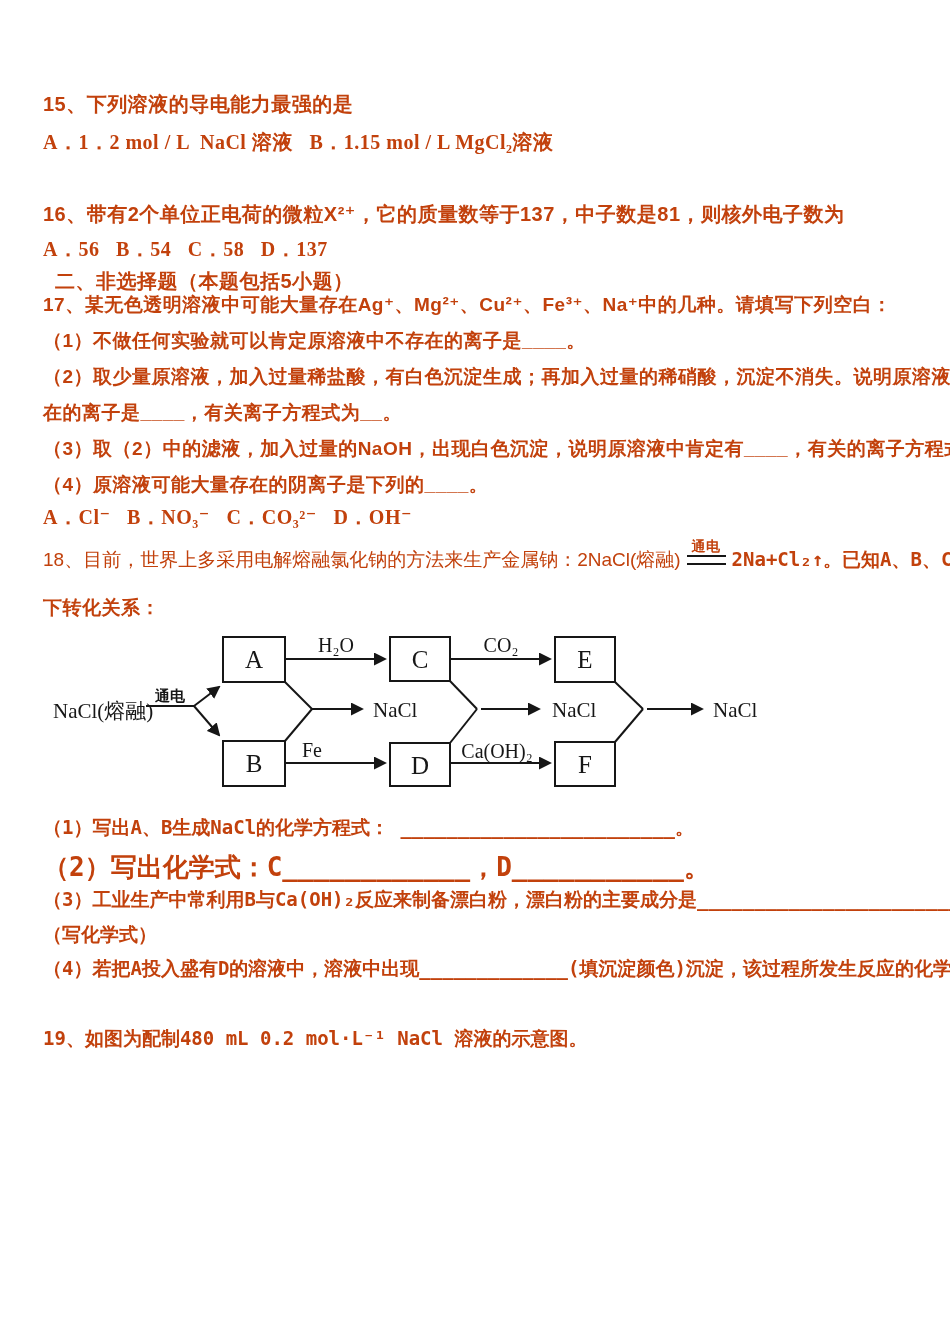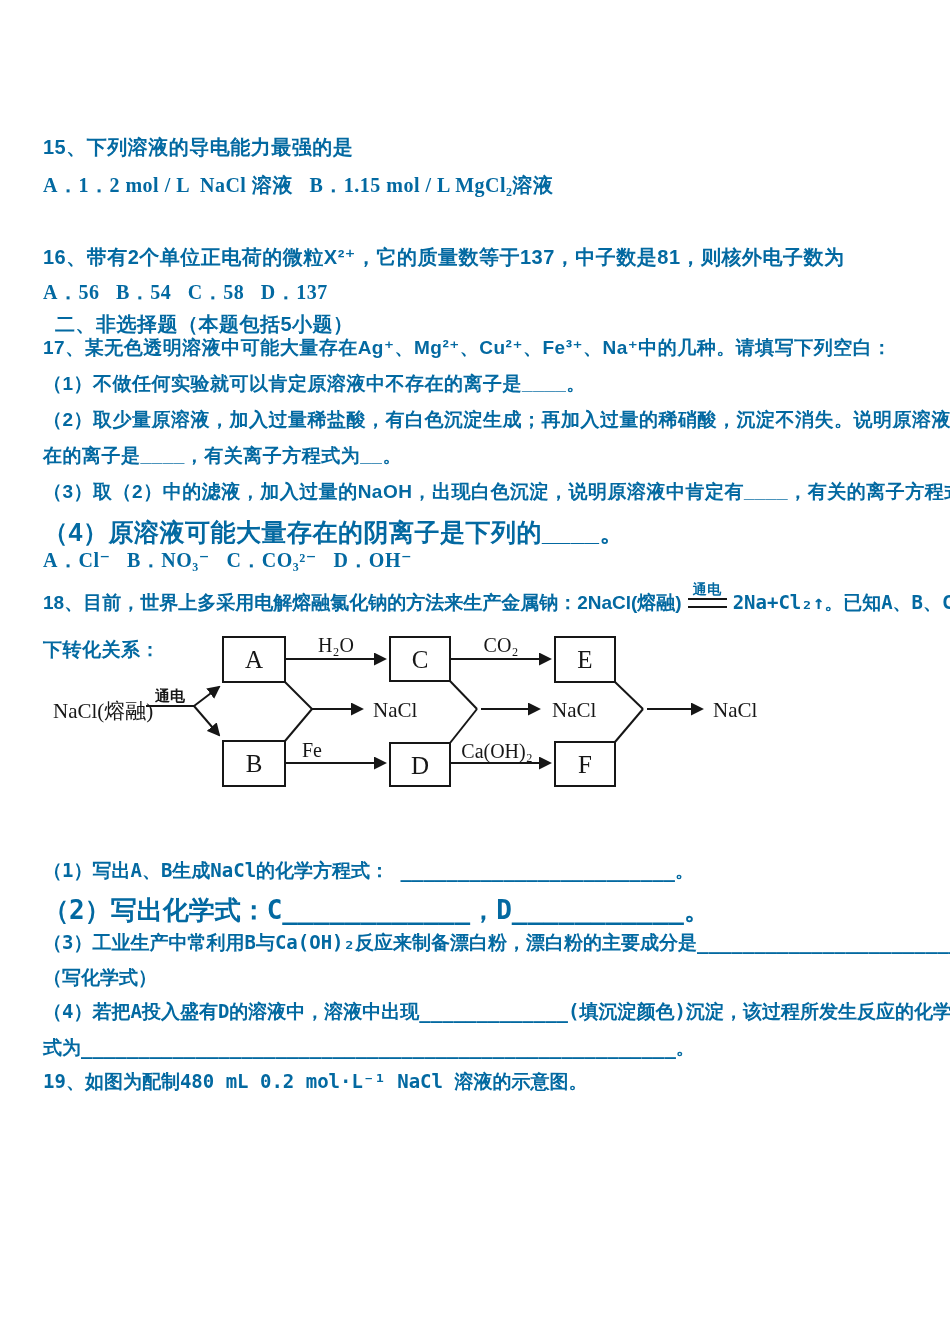--- a/index.html
+++ b/index.html
@@ -5,22 +5,21 @@
   html,body{margin:0;padding:0;background:#ffffff;}
   .page{position:relative;width:950px;height:1344px;background:#ffffff;color:#161616;overflow:hidden;}
   .line{
     position:absolute;
     white-space:pre;
     font-family:"Liberation Serif","DejaVu Serif",serif;
     font-weight:700;
     font-size:20px;
     line-height:1.2;
     letter-spacing:0.5px;
-    color:#0369a1;
-    margin-top:43px;
+    color:#c2410c;
   }
   .mono{font-family:"DejaVu Sans Mono","Liberation Mono",monospace;font-weight:700;letter-spacing:0;}
   .eq{display:flex;align-items:baseline;}
   .eq-cond{
     display:inline-flex;flex-direction:column;align-items:center;
     margin:0 6px;transform:translateY(-15px);
   }
   .eq-cond .t{
     font-size:14px;line-height:1.1;padding:0 5px 1px 5px;
     border-bottom:2px solid #161616;
@@ -49,32 +48,32 @@
   <div class="line" style="left:43px;top:202px;font-family:'Liberation Sans','DejaVu Sans',sans-serif;">16、带有2个单位正电荷的微粒X²⁺，它的质量数等于137，中子数是81，则核外电子数为</div>
   <div class="line" style="left:43px;top:237px;">A．56   B．54   C．58   D．137</div>
 
   <div class="line" style="left:55px;top:269px;font-family:Liberation Sans, sans-serif;">二、非选择题（本题包括5小题）</div>
 
   <div class="line" style="left:43px;top:294px;font-family:'Liberation Sans','DejaVu Sans',sans-serif;font-size:19px;">17、某无色透明溶液中可能大量存在Ag⁺、Mg²⁺、Cu²⁺、Fe³⁺、Na⁺中的几种。请填写下列空白：</div>
   <div class="line" style="left:43px;top:330px;font-family:'Liberation Sans','DejaVu Sans',sans-serif;font-size:19px;">（1）不做任何实验就可以肯定原溶液中不存在的离子是____。</div>
   <div class="line" style="left:43px;top:366px;font-family:'Liberation Sans','DejaVu Sans',sans-serif;font-size:19px;">（2）取少量原溶液，加入过量稀盐酸，有白色沉淀生成；再加入过量的稀硝酸，沉淀不消失。说明原溶液中，肯定存</div>
   <div class="line" style="left:43px;top:402px;font-family:Liberation Sans, sans-serif;font-size:19px;">在的离子是____，有关离子方程式为__。</div>
   <div class="line" style="left:43px;top:438px;font-family:'Liberation Sans','DejaVu Sans',sans-serif;font-size:19px;">（3）取（2）中的滤液，加入过量的NaOH，出现白色沉淀，说明原溶液中肯定有____，有关的离子方程式为__。</div>
-  <div class="line" style="left:43px;top:474px;font-family:'Liberation Sans','DejaVu Sans',sans-serif;font-size:25px;">（4）原溶液可能大量存在的阴离子是下列的____。</div>
+  <div class="line" style="left:43px;top:474px;font-family:'Liberation Sans','DejaVu Sans',sans-serif;font-size:19px;">（4）原溶液可能大量存在的阴离子是下列的____。</div>
   <div class="line" style="left:43px;top:505px;">A．Cl⁻   B．NO₃⁻   C．CO₃²⁻   D．OH⁻</div>
 
   <div class="line eq" style="left:43px;top:548px;font-size:19px;">
-    <span class="mono" style="font-family:'Liberation Sans','DejaVu Sans',sans-serif;font-weight:700;">18、目前，世界上多采用电解熔融氯化钠的方法来生产金属钠：2NaCl(熔融)</span>
+    <span class="mono" style="font-family:'Liberation Sans','DejaVu Sans',sans-serif;font-weight:400;">18、目前，世界上多采用电解熔融氯化钠的方法来生产金属钠：2NaCl(熔融)</span>
     <span class="eq-cond">
       <span class="t">通电</span>
       <span class="l2"></span>
     </span>
     <span class="mono">2Na+Cl₂↑。已知A、B、C、D、E有如下</span>
   </div>
-  <div class="line" style="left:43px;top:597px;font-family:Liberation Mono, monospace;font-size:19px;">下转化关系：</div>
+  <div class="line" style="left:43px;top:597px;font-family:Liberation Serif, serif;font-size:19px;">下转化关系：</div>
 
   <svg style="position:absolute;left:0;top:625px;" width="950" height="175" viewBox="0 0 950 175">
     <defs>
       <marker id="arr" viewBox="0 0 10 10" refX="8.5" refY="5" markerWidth="6.5" markerHeight="6.5" orient="auto-start-reverse">
         <path d="M0,0 L10,5 L0,10 z" fill="#161616"></path>
       </marker>
     </defs>
 
     <text x="53" y="93" class="flow-text">NaCl(熔融)</text>
     <text x="170" y="76" text-anchor="middle" class="cond-small">通电</text>
@@ -119,17 +118,16 @@
     <line x1="615" y1="117" x2="643" y2="84" class="ln"></line>
     <line x1="647" y1="84" x2="702" y2="84" class="ln" marker-end="url(#arr)"></line>
     <text x="713" y="92" class="flow-text">NaCl</text>
   </svg>
 
   <div class="line mono" style="left:43px;top:816px;font-size:19px;">（1）写出A、B生成NaCl的化学方程式： ________________________。</div>
   <div class="line mono" style="left:43px;top:852px;font-size:26px;">（2）写出化学式：C____________，D___________。</div>
   <div class="line mono" style="left:43px;top:888px;font-size:19px;">（3）工业生产中常利用B与Ca(OH)₂反应来制备漂白粉，漂白粉的主要成分是_______________________。</div>
   <div class="line mono" style="left:43px;top:923px;font-size:19px;">（写化学式）</div>
   <div class="line mono" style="left:43px;top:957px;font-size:19px;">（4）若把A投入盛有D的溶液中，溶液中出现_____________(填沉淀颜色)沉淀，该过程所发生反应的化学方程</div>
-  <div class="line mono" style="left:43px;top:993px;font-size:19px;">式为____________________________________________________。</div>
 
   <div class="line mono" style="left:43px;top:1027px;font-size:19px;">19、如图为配制480 mL 0.2 mol·L⁻¹ NaCl 溶液的示意图。</div>
 
 </div>
 
 </body></html>

